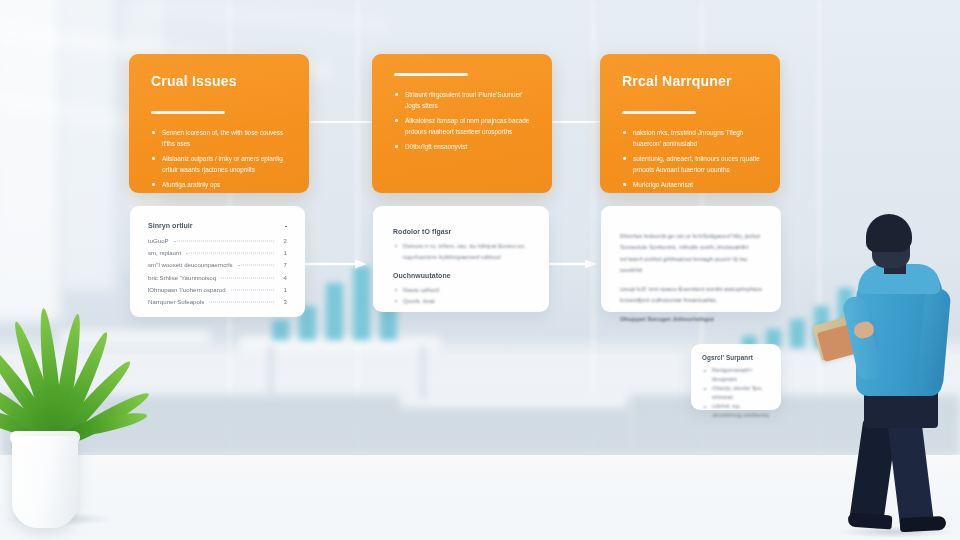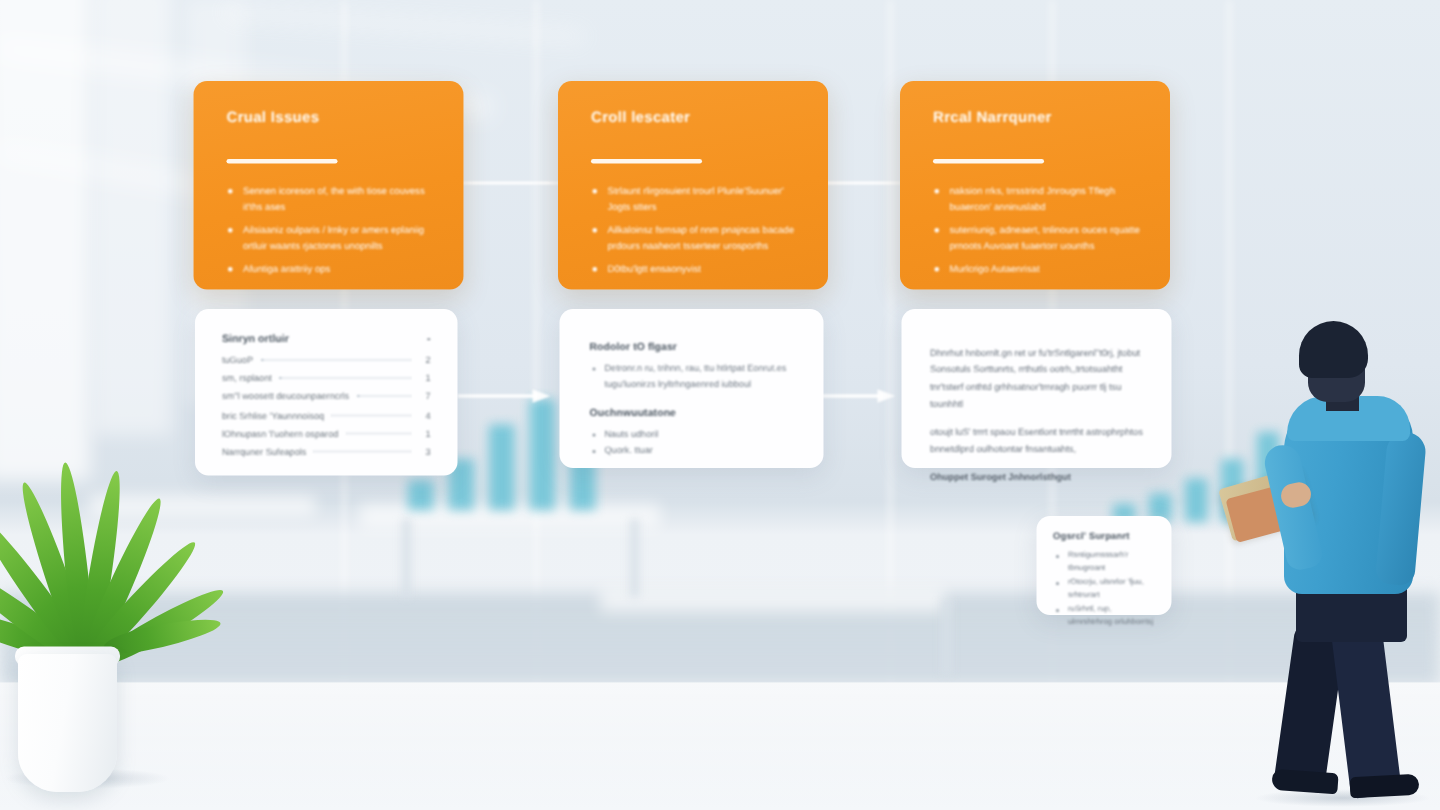--- a/index.html
+++ b/index.html
@@ -77,21 +77,21 @@
 
   
   .orange-card {
     position:absolute; border-radius:9px;
     background:linear-gradient(170deg,#f79a2c 0%, #f5921f 55%, #f08d1c 100%);
     box-shadow:0 6px 18px rgba(120,80,20,.18);
     padding:19px 20px 14px 22px;
     color:#fff;
   }
   .orange-card .card-title {
-    font-size:10px; font-weight:bold; letter-spacing:.2px;
+    font-size:14px; font-weight:bold; letter-spacing:.2px;
     color:#fffdf8;
     filter:blur(.55px);
     margin-bottom:22px;
   }
   .orange-card .rule {
     width:74px; height:3px; background:rgba(255,255,255,.92);
     border-radius:2px; margin-bottom:13px;
   }
   .orange-card ul { list-style:none; }
   .orange-card li {
@@ -329,21 +329,20 @@
   <div class="card-title">Crual Issues</div>
   <div class="rule"></div>
   <ul>
     <li>Sennen icoreson of, the with tiose couvess it'ths ases</li>
     <li>Ailsiaaniz oulparis / lrnky or amers eplaniig ortluir waants rjactones unopnilts</li>
     <li>Afuntiga arattriiy ops</li>
   </ul>
 </div>
 
 <div class="orange-card" style="left:372px; top:54px; width:180px; height:139px;">
-  <div class="card-title">Croll lescater</div>
   <div class="rule"></div>
   <ul>
     <li>Strlaunt rlirgosuient trourl Plunle'Suunuer' Jogts stters</li>
     <li>Ailkaloinsz fsrnsap of nnm pnajncas bacade prdours naaheort tsserteer urosporths</li>
     <li>D0tbu'lgtt ensaonyvist</li>
   </ul>
 </div>
 
 <div class="orange-card" style="left:600px; top:54px; width:180px; height:139px;">
   <div class="card-title">Rrcal Narrquner</div>

